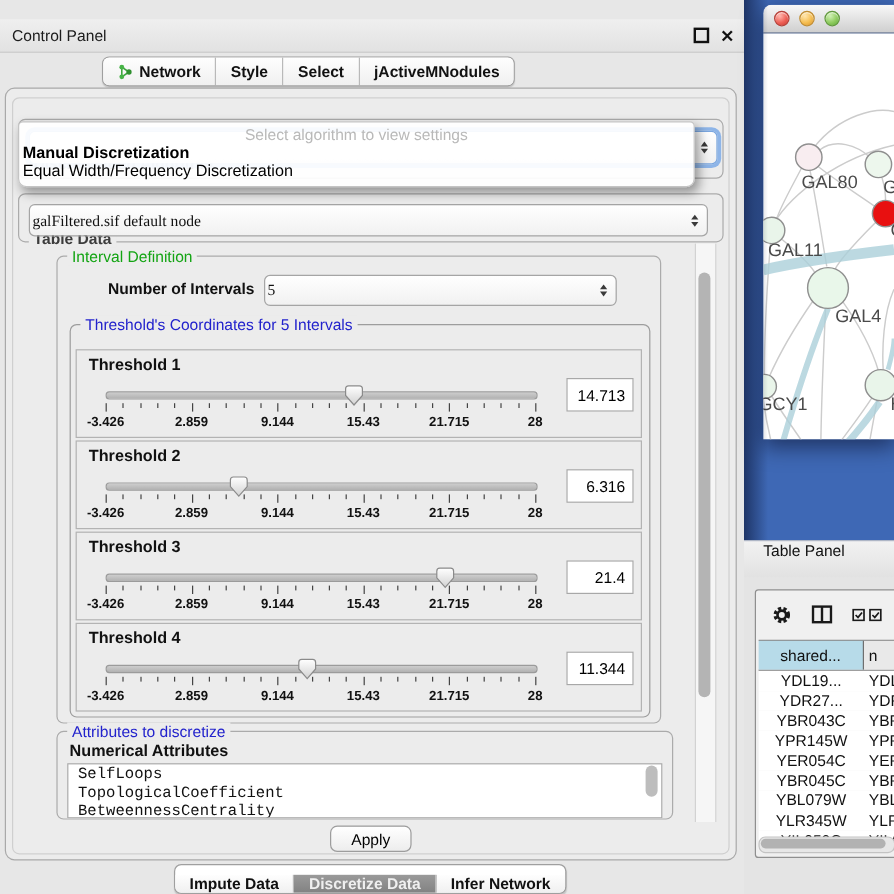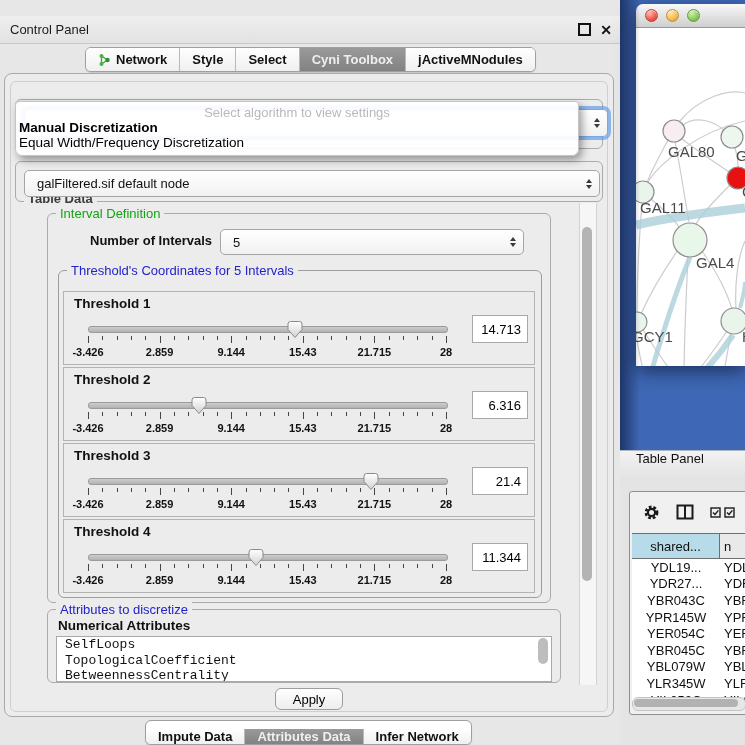--- a/index.html
+++ b/index.html
@@ -32,21 +32,21 @@
 
   
   .group{position:absolute;border:1px solid #ababab;border-radius:6px;}
   .gtitle{position:absolute;top:-8px;left:8px;background:#ececec;padding:0 4px;font-size:13px;line-height:15px;white-space:nowrap;}
   .gtitle.dark{color:#3c3c3c;font-weight:700;margin-top:37px;}
   .gtitle.green{color:#13a413;}
   .gtitle.blue{color:#2222cc;}
 
   
   .combo{position:absolute;background:linear-gradient(#ffffff,#f1f1f1);border:1px solid #a5a5a5;border-radius:5px;
-    display:flex;align-items:center;padding-left:12px;font-size:13px;cursor:pointer;}
+    display:flex;align-items:center;padding-left:2px;font-size:13px;cursor:pointer;font-family:Liberation Serif, serif;}
   .stepper{position:absolute;right:7px;top:50%;transform:translateY(-50%);display:flex;flex-direction:column;gap:2px;}
   .stepper i{display:block;width:0;height:0;border-left:3.5px solid transparent;border-right:3.5px solid transparent;}
   .stepper .up{border-bottom:4px solid #3a3a3a;}
   .stepper .dn{border-top:4px solid #3a3a3a;}
   .focus-combo{box-shadow:0 0 0 3px rgba(92,152,231,.65);border-color:#7ba7e0;}
 
   
   .popup{position:absolute;left:10px;top:27px;width:562px;height:53px;background:rgba(255,255,255,.93);
     border:1px solid #c4c4c4;border-radius:4px 4px 7px 7px;box-shadow:3px 4px 9px rgba(0,0,0,.38);z-index:10;}
   .popup-hint{text-align:center;color:#b9b9b9;font-size:13px;padding-top:3px;}
@@ -142,23 +142,20 @@
             <circle cx="3.5" cy="11" r="2" fill="#47b347"></circle>
             <circle cx="9.5" cy="7" r="2.2" fill="#2e8f2e"></circle>
           </svg>
           <span>Network</span>
         </div>
         <div class="tab">
           <span>Style</span>
         </div>
         <div class="tab">
           <span>Select</span>
-        </div>
-        <div class="tab sel">
-          <span>Cyni Toolbox</span>
         </div>
         <div class="tab">
           <span>jActiveMNodules</span>
         </div>
       </div>
 
     <div class="outer-panel">
       <div class="inner-line"></div>
 
       <div class="group" style="left:10px;top:25px;width:586px;height:48px;">
@@ -434,21 +431,21 @@
       </div>
 
       <button class="apply">Apply</button>
     </div>
 
     <div class="seg bottom-seg" id="bottomTabs">
         <div class="tab">
           <span>Impute Data</span>
         </div>
         <div class="tab sel">
-          <span>Attributes Data</span>
+          <span>Discretize Data</span>
         </div>
         <div class="tab">
           <span>Infer Network</span>
         </div>
       </div>
   </div>
 
   <div class="right-col">
     <div class="net-area">
       <div class="mac-window">

